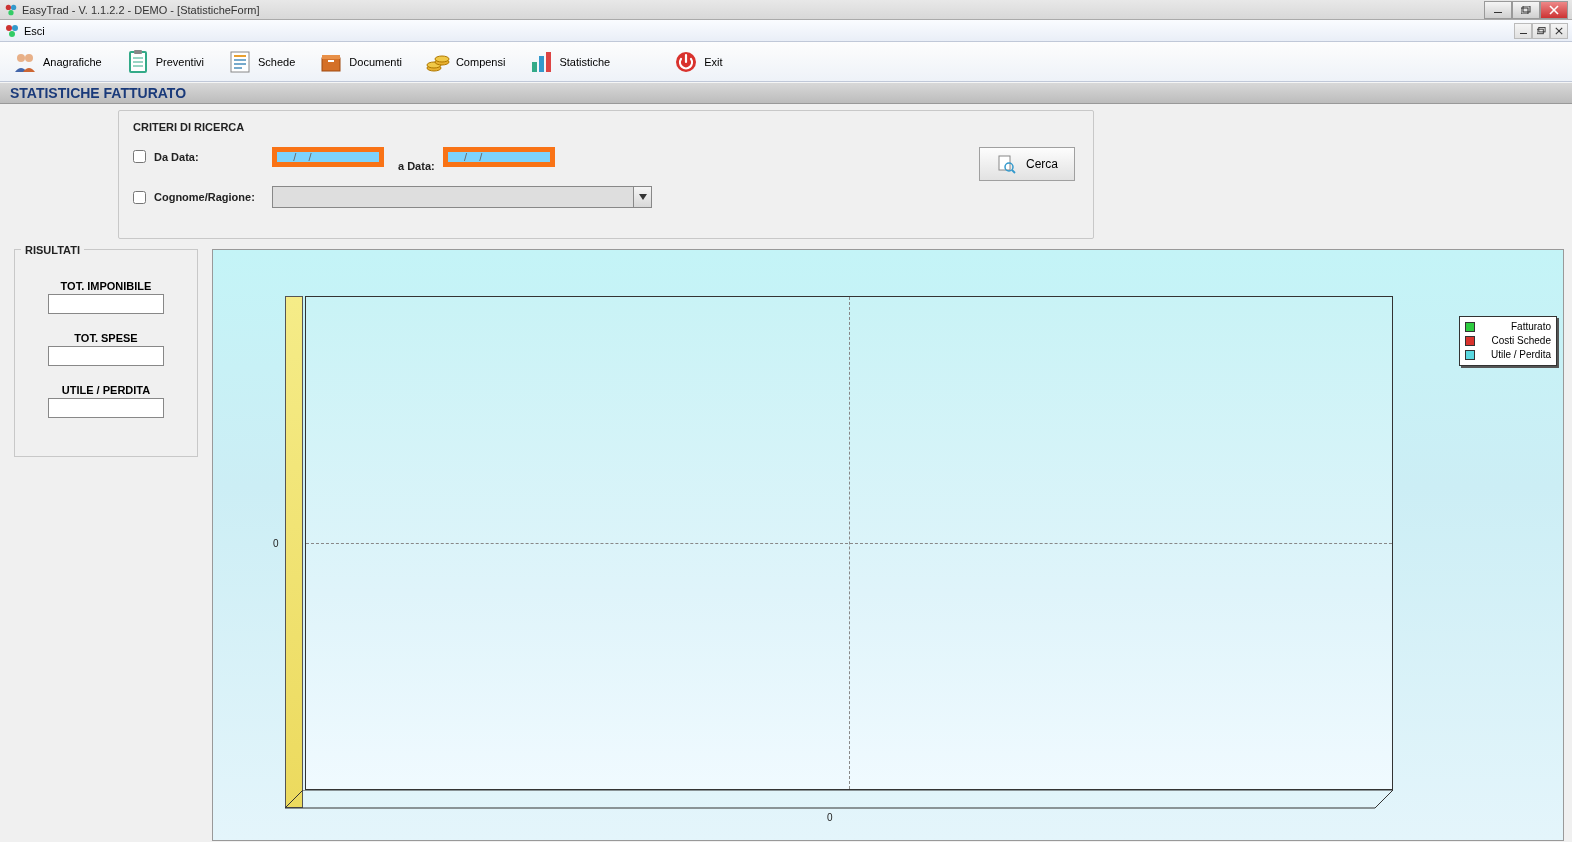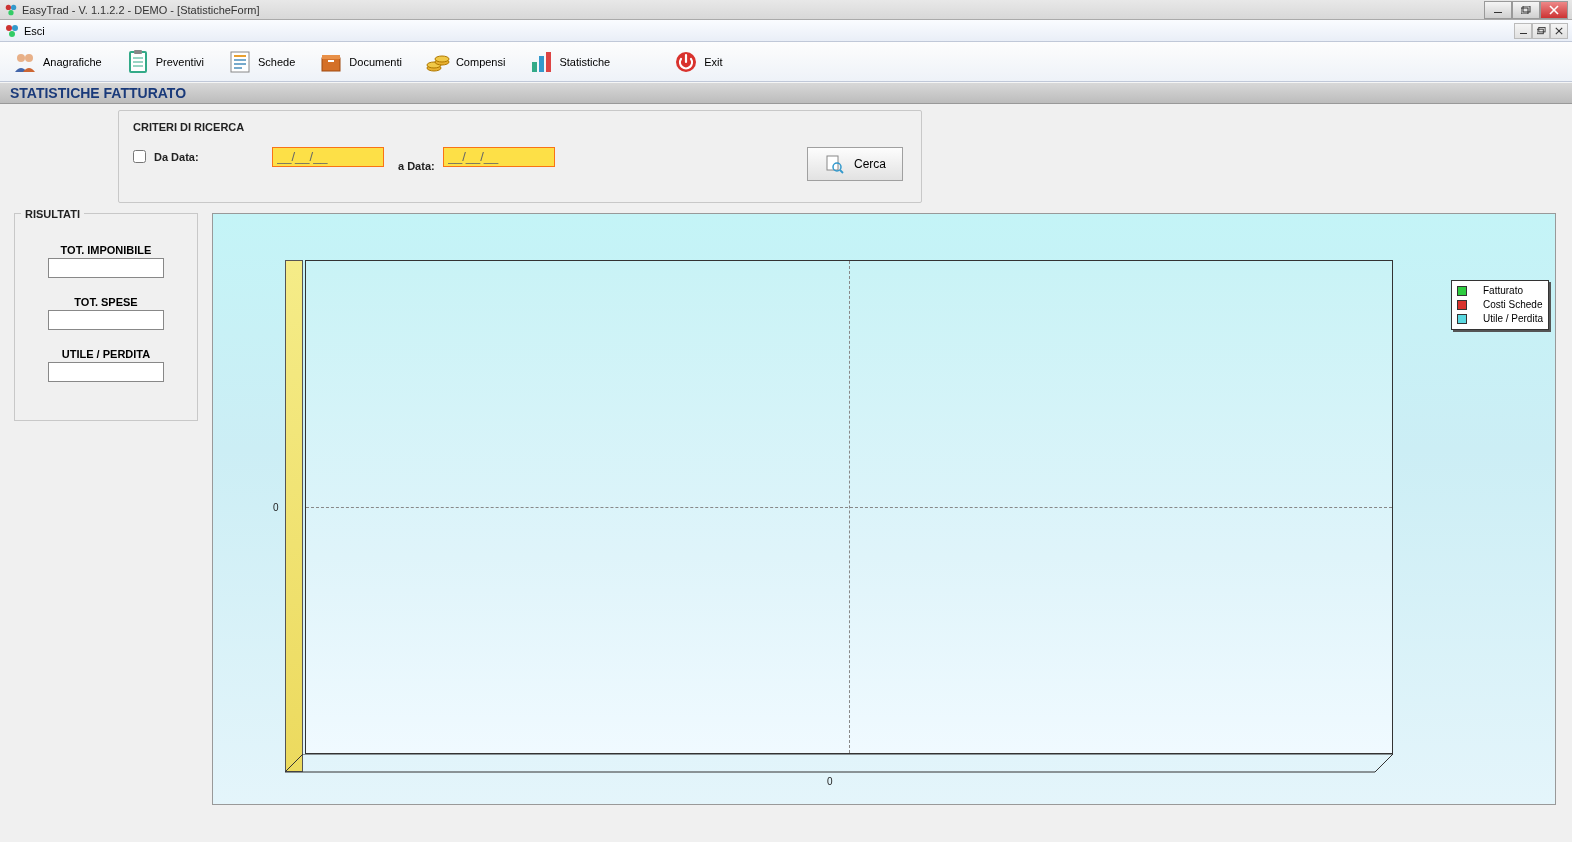--- a/index.html
+++ b/index.html
@@ -76,40 +76,40 @@
   padding: 2px 10px;
   font-weight:bold;
   color:#1a3a7a;
   font-size:14px;
 }
 
 
 .criteria-wrap{padding: 6px 0 0 0;}
 .criteria-panel{
   margin-left: 118px;
-  width: 804px;
+  width: 976px;
   border:1px solid #c8c8c8;
   border-radius:2px;
   background:#f0f0f0;
   padding: 10px 14px 16px 14px;
   position:relative;
 }
 .criteria-title{font-weight:bold;color:#222;font-size:11px;margin-bottom:8px;}
 .criteria-row{display:flex;align-items:center;gap:8px;margin-bottom:14px;}
 .criteria-row:last-child{margin-bottom:0;}
 .chk{width:13px;height:13px;}
 .lbl{font-weight:bold;color:#222;width:110px;}
 .lbl-short{font-weight:bold;color:#222;margin-left:6px;margin-top:19px;}
 .date-input{
   width:112px;height:20px;
-  background:#fde047;
-  border:1px solid #f97316;
+  background:#7dd3fc;
+  border:5px solid #f97316;
   padding: 0 4px;
   color:#666;
-  font-size:13px;
+  font-size:11px;
 }
 .combo{
   width:380px;height:22px;
   display:flex;
 }
 .combo-input{
   flex:1;border:1px solid #888;background:#dedede;height:100%;
 }
 .combo-btn{
   width:18px;height:22px;border:1px solid #888;border-left:none;
@@ -123,21 +123,21 @@
   border:1px solid #a0a0a0;
   background:linear-gradient(#fdfdfd,#e2e2e2);
   display:flex;align-items:center;justify-content:center;gap:10px;
   cursor:pointer;
   font-size:12px;
   text-align:center;
 }
 .cerca-btn svg{width:20px;height:20px;}
 
 
-.main-row{display:flex;gap:14px;padding:10px 16px 0 14px;align-items:flex-start;}
+.main-row{display:flex;gap:14px;padding:10px 8px 0 14px;align-items:flex-start;}
 .results-panel{
   width:184px;
   border:1px solid #c8c8c8;
   background:#f0f0f0;
   padding: 0 0 20px 0;
   margin-top: 0;
 }
 .results-title{font-weight:bold;padding:2px 4px;color:#222;background:#f0f0f0;position:relative;top:-8px;left:6px;display:inline-block;}
 .results-body{padding:14px 18px 0 18px;}
 .res-group{text-align:center;margin-bottom:18px;}
@@ -170,21 +170,21 @@
 .grid-v{position:absolute;top:0;bottom:0;border-left:1px dashed #888;}
 .grid-h{position:absolute;left:0;right:0;border-top:1px dashed #888;}
 .ytick{position:absolute;left:60px;font-size:10px;color:#222;transform:translateY(-50%);}
 .legend{
   position:absolute;right:6px;top:66px;
   background:#fff;border:1px solid #333;
   padding:3px 5px;
   font-size:10px;
   box-shadow: 2px 2px 0 #555;
 }
-.legend-row{display:flex;align-items:center;gap:16px;line-height:14px;}
+.legend-row{display:flex;align-items:center;gap:16px;line-height:14px;justify-content:space-between;}
 .legend-sw{width:10px;height:10px;border:1px solid #333;}
 </style>
 </head>
 <body>
 
 <div class="titlebar">
   <div class="titlebar-left">
     <span class="title-icon">
       <svg viewBox="0 0 16 16">
           <circle cx="5" cy="5" r="3" fill="#c33"></circle>
@@ -324,20 +324,32 @@
 
 <div class="criteria-wrap">
   <div class="criteria-panel">
     <div class="criteria-title">CRITERI DI RICERCA</div>
     <div class="criteria-row">
       <input type="checkbox" class="chk" style="">
       <span class="lbl">Da Data:</span>
       <input class="date-input" value="__/__/__" style="">
       <span class="lbl-short">a Data:</span>
       <input class="date-input" value="__/__/__" style="">
+    </div>
+    <div class="criteria-row">
+      <input type="checkbox" class="chk" style="">
+      <span class="lbl">Cognome/Ragione:</span>
+      <div class="combo">
+        <div class="combo-input"></div>
+        <div class="combo-btn">
+          <svg width="8" height="6" viewBox="0 0 8 6">
+              <path d="M0 0 L8 0 L4 6 Z" fill="#333"></path>
+            </svg>
+        </div>
+      </div>
     </div>
     <div class="cerca-btn">
       <svg viewBox="0 0 20 20">
           <rect x="3" y="2" width="11" height="14" fill="#fff" stroke="#888"></rect>
           <circle cx="13" cy="13" r="4" fill="none" stroke="#39c" stroke-width="1.5"></circle>
           <line x1="16" y1="16" x2="19" y2="19" stroke="#39c" stroke-width="1.8"></line>
         </svg>
       <span>Cerca</span>
     </div>
   </div>

